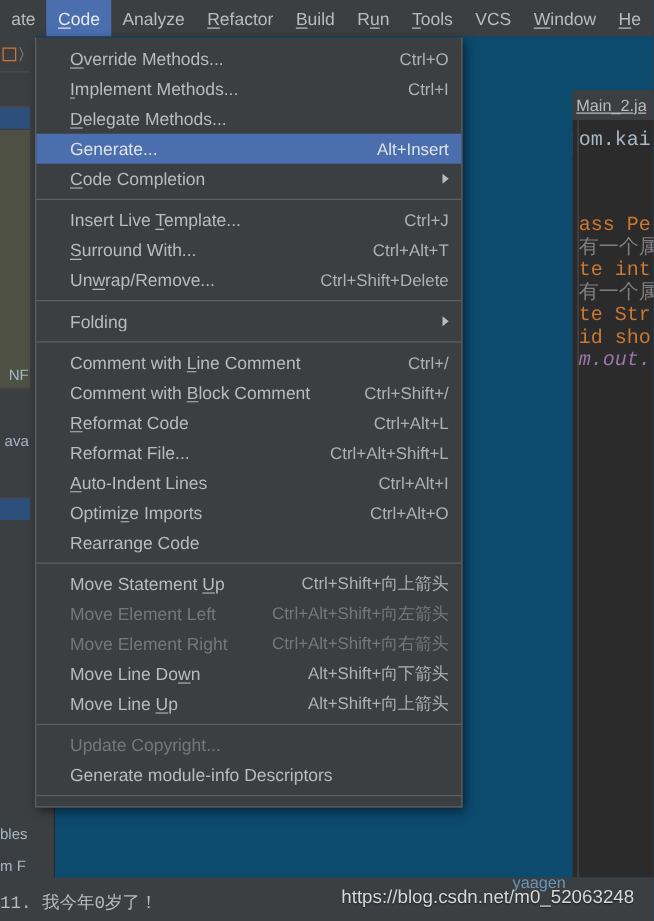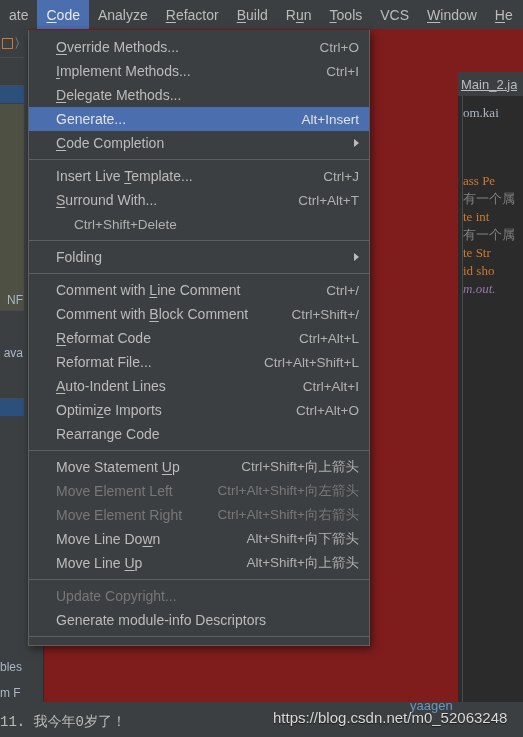--- a/index.html
+++ b/index.html
@@ -2,21 +2,21 @@
 <html><head>
 <meta charset="utf-8">
 <style>
   * { box-sizing: border-box; margin: 0; padding: 0; }
   html, body {
     width: 523px; height: 737px;
     background: #3c3f41;
     font-family: "Liberation Sans", "DejaVu Sans", sans-serif;
     overflow: hidden;
   }
-  #app { position: relative; width: 523px; height: 737px; background: #7f1d1d; }
+  #app { position: relative; width: 523px; height: 737px; background: #0c4a6e; }
 
   
   .menubar {
     position: absolute; left: 0; top: 0; width: 523px; height: 29px;
     background: #3c3f41; display: flex; align-items: center;
     font-size: 14px; color: #bbbbbb; white-space: nowrap;
   }
   .menubar-item {
     padding: 4px 9px; height: 29px; display: flex; align-items: center;
     color: #bbbbbb;
@@ -66,22 +66,22 @@
   .editor-tab {
     font-size: 13px; color: #bbbbbb; padding-left: 3px;
     white-space: nowrap; overflow: hidden; text-decoration: underline;
   }
   .editor-area {
     position: absolute; left: 458px; top: 96px; width: 65px; height: 606px;
     background: #2b2b2b; overflow: hidden;
   }
   .code-line {
     position: absolute; left: 0; white-space: pre;
-    font-family: Liberation Serif, serif;
-    font-size: 13px; line-height: 17px;
+    font-family: Liberation Mono, monospace;
+    font-size: 16px; line-height: 17px;
   }
   .k-kw { color: #cc7832; }
   .k-txt { color: #a9b7c6; }
   .k-cmt { color: #808080; }
   .k-fld { color: #9876aa; font-style: italic; }
   .caret-tab {
     position: absolute; left: 458px; top: 104px; width: 4px; height: 19px;
     background: #4b6eaf;
   }
   .editor-gutterline {
@@ -253,20 +253,21 @@
       <div class="sep"></div>
       <div class="mi">
         <span class="mi-label">Insert Live <u>T</u>emplate...</span>
         <span class="mi-accel">Ctrl+J</span>
       </div>
       <div class="mi">
         <span class="mi-label"><u>S</u>urround With...</span>
         <span class="mi-accel">Ctrl+Alt+T</span>
       </div>
       <div class="mi">
+        <span class="mi-label">Un<u>w</u>rap/Remove...</span>
         <span class="mi-accel">Ctrl+Shift+Delete</span>
       </div>
       <div class="sep"></div>
       <div class="mi">
         <span class="mi-label">Folding</span>
         <span class="mi-arrow"></span>
       </div>
       <div class="sep"></div>
       <div class="mi">
         <span class="mi-label">Comment with <u>L</u>ine Comment</span>

